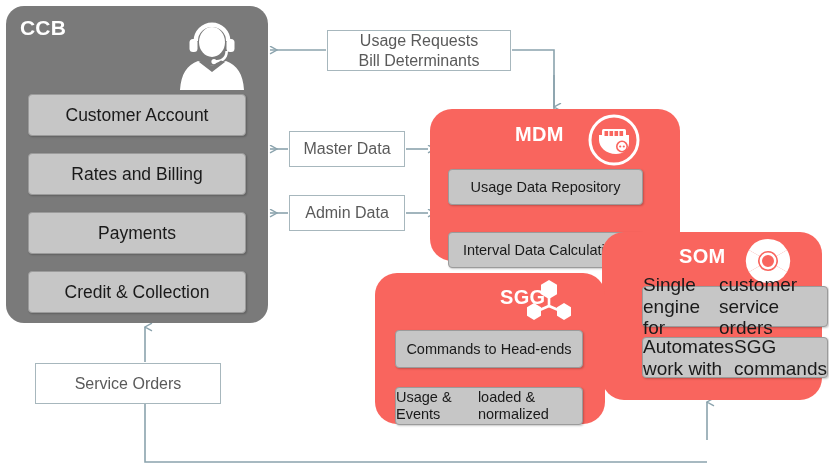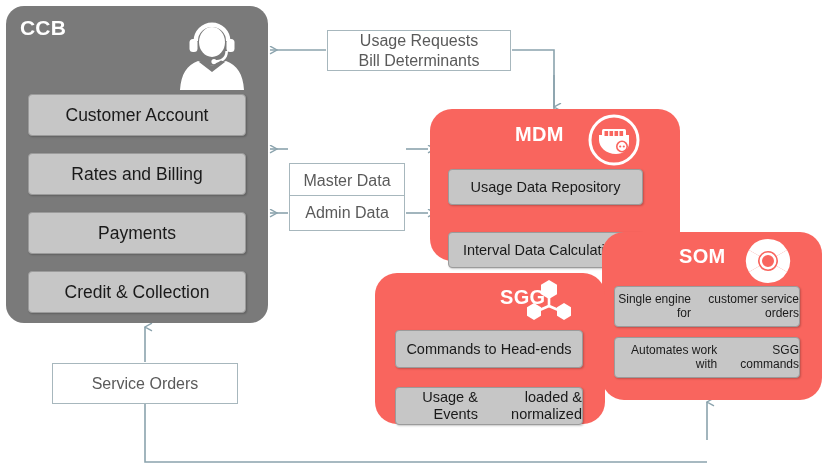--- a/index.html
+++ b/index.html
@@ -53,21 +53,21 @@
     width: 218px;
   }
   .gray-box {
     background: #c6c6c6;
     border: 1px solid #9b9b9b;
     border-radius: 4px;
     color: #1a1a1a;
     display: flex;
     align-items: center;
     justify-content: center;
-    text-align: right;
+    text-align: left;
     box-sizing: border-box;
     box-shadow: 1px 1px 2px rgba(0,0,0,0.22);
   }
   .ccb-items .gray-box {
     width: 218px;
     height: 42px;
     margin-bottom: 17px;
     font-size: 17.5px;
   }
   
@@ -89,21 +89,21 @@
   #mdm-panel { left: 430px; top: 109px; width: 232px; height: 152px; z-index: 3; padding-left: 18px; }
   #mdm-title { left: 85px; top: 14px; }
   #mdm-icon  { left: 158px; top: 5px; width: 52px; height: 52px; }
   #mdm-items { position: absolute; left: 18px; top: 60px; }
   #mdm-items .gray-box { width: 195px; height: 36px; margin-bottom: 27px; font-size: 14.5px; }
 
   #som-panel { left: 602px; top: 232px; width: 220px; height: 168px; z-index: 4; }
   #som-title { left: 77px; top: 13px; }
   #som-icon  { left: 142px; top: 5px; width: 48px; height: 48px; }
   #som-items { position: absolute; left: 12px; top: 54px; }
-  #som-items .gray-box { width: 186px; height: 41px; margin-bottom: 10px; font-size: 12px; line-height: 1.15; }
+  #som-items .gray-box { width: 186px; height: 41px; margin-bottom: 10px; font-size: 19px; line-height: 1.15; margin-left: 28px; }
 
   #sgg-panel { left: 375px; top: 273px; width: 230px; height: 151px; z-index: 5; }
   #sgg-title { left: 85px; top: 13px; margin-left: 40px; }
   #sgg-icon  { left: 148px; top: 5px; width: 52px; height: 48px; }
   #sgg-items { position: absolute; left: 20px; top: 57px; }
   #sgg-items .gray-box { width: 188px; height: 38px; margin-bottom: 19px; font-size: 14.5px; line-height: 1.15; }
 
   
   .label-box {
     position: absolute;
@@ -114,23 +114,23 @@
     flex-direction: column;
     align-items: center;
     justify-content: center;
     color: #5a5a5a;
     font-size: 16px;
     line-height: 1.22;
     text-align: center;
     z-index: 6;
   }
   #lbl-usage   { left: 327px; top: 30px;  width: 184px; height: 41px; }
-  #lbl-master  { left: 289px; top: 131px; width: 116px; height: 36px; margin-top: 32px; }
+  #lbl-master  { left: 289px; top: 131px; width: 116px; height: 36px; }
   #lbl-admin   { left: 289px; top: 195px; width: 116px; height: 36px; }
-  #lbl-service { left: 52px;  top: 363px; width: 186px; height: 41px; }
+  #lbl-service { left: 35px;  top: 363px; width: 186px; height: 41px; }
 </style>
 </head>
 <body>
 
 <div id="canvas">
 
   <svg id="connectors" viewBox="0 0 829 469" xmlns="http://www.w3.org/2000/svg">
     <defs>
       <marker id="arrL" markerWidth="9" markerHeight="9" refX="8" refY="4.5" orient="auto" markerUnits="userSpaceOnUse">
         <path d="M8,0.6 L1,4.5 L8,8.4" fill="none" stroke="#8ba3ad" stroke-width="1.4"></path>

